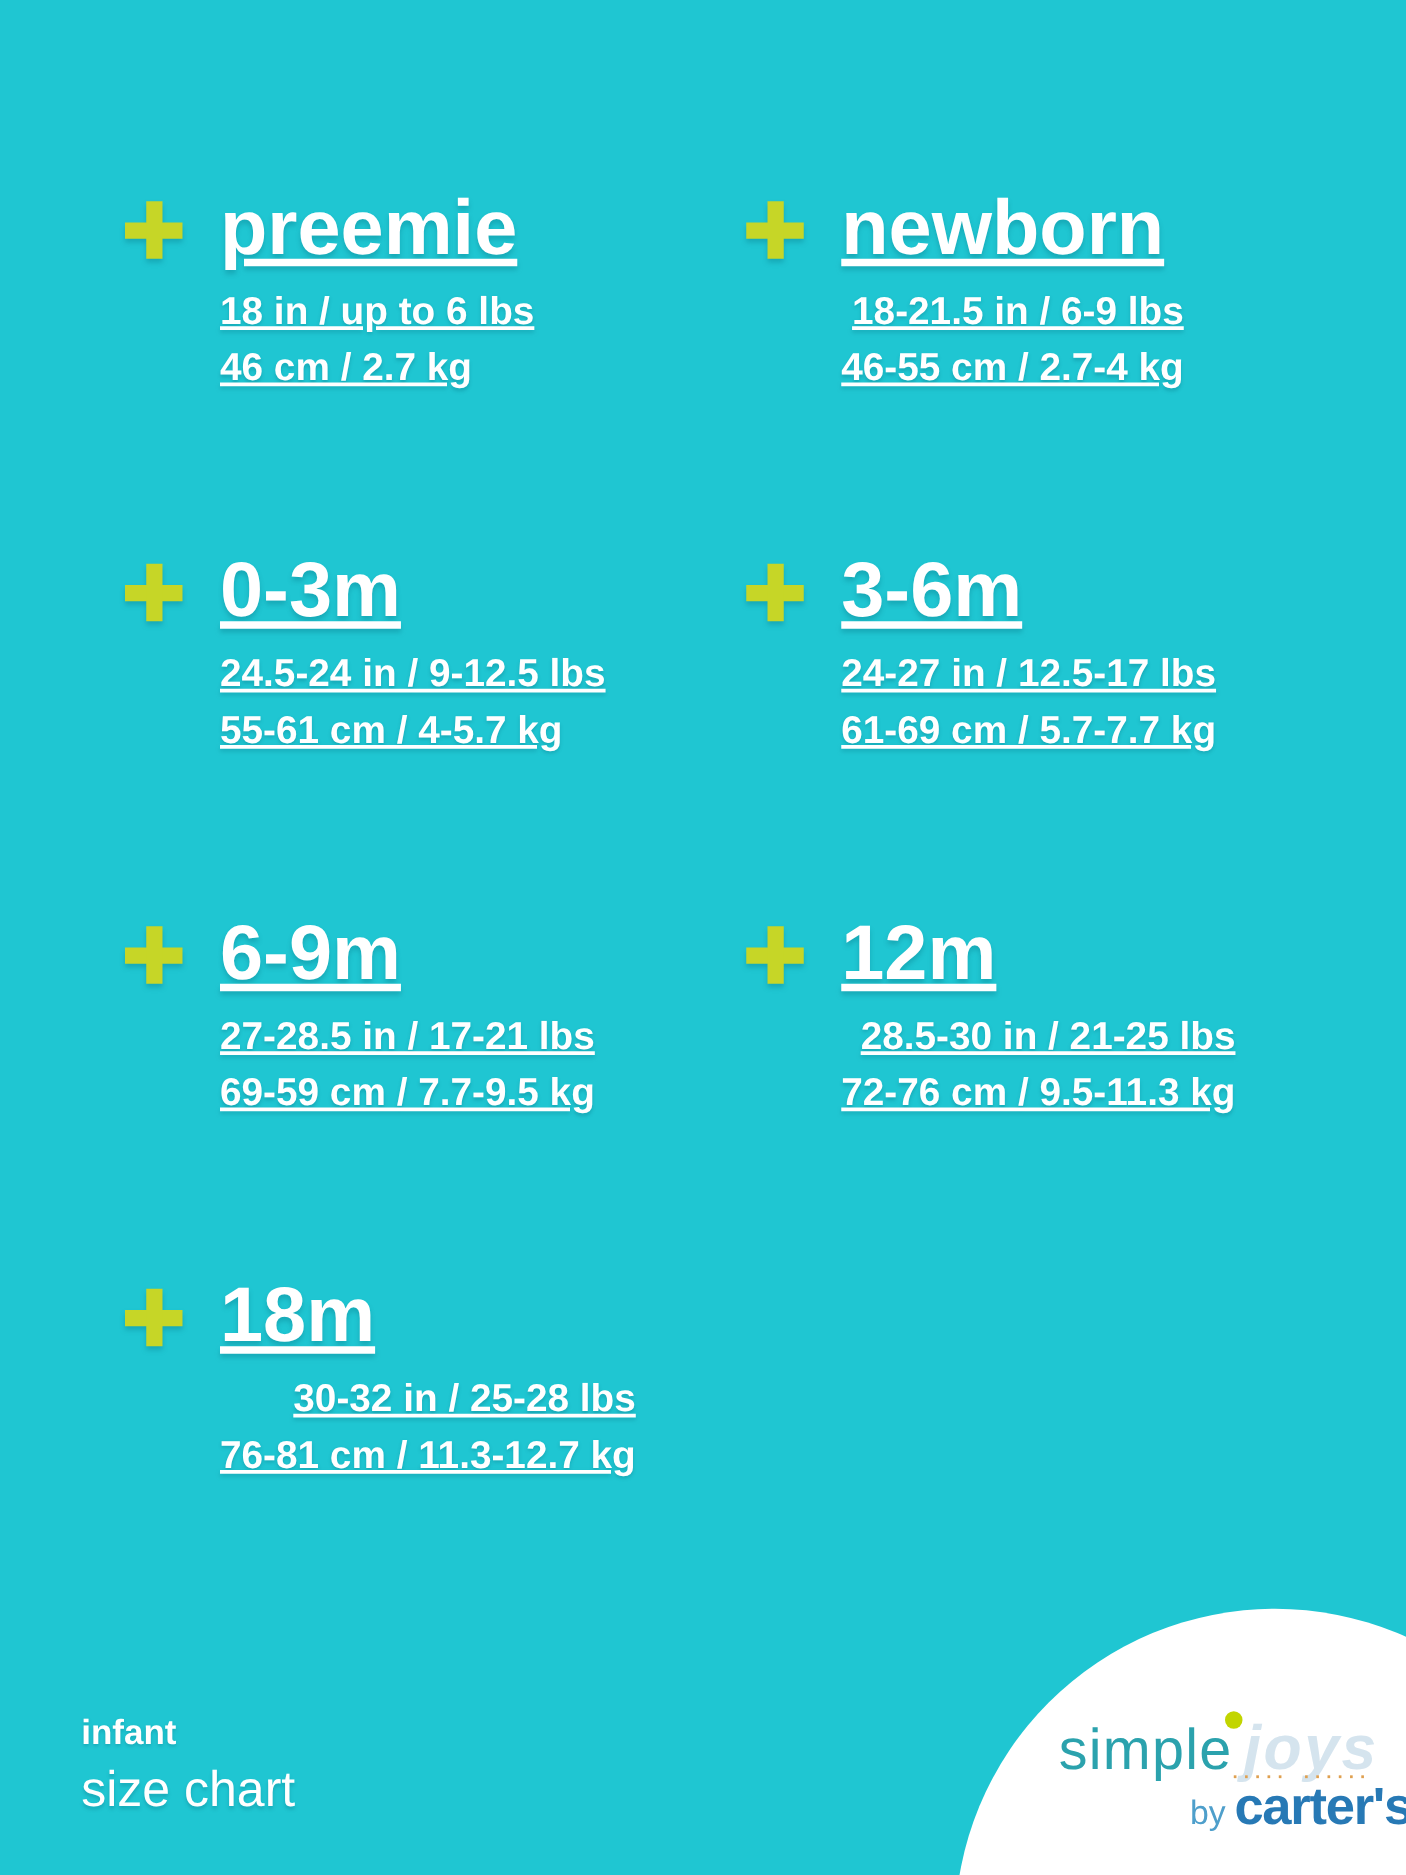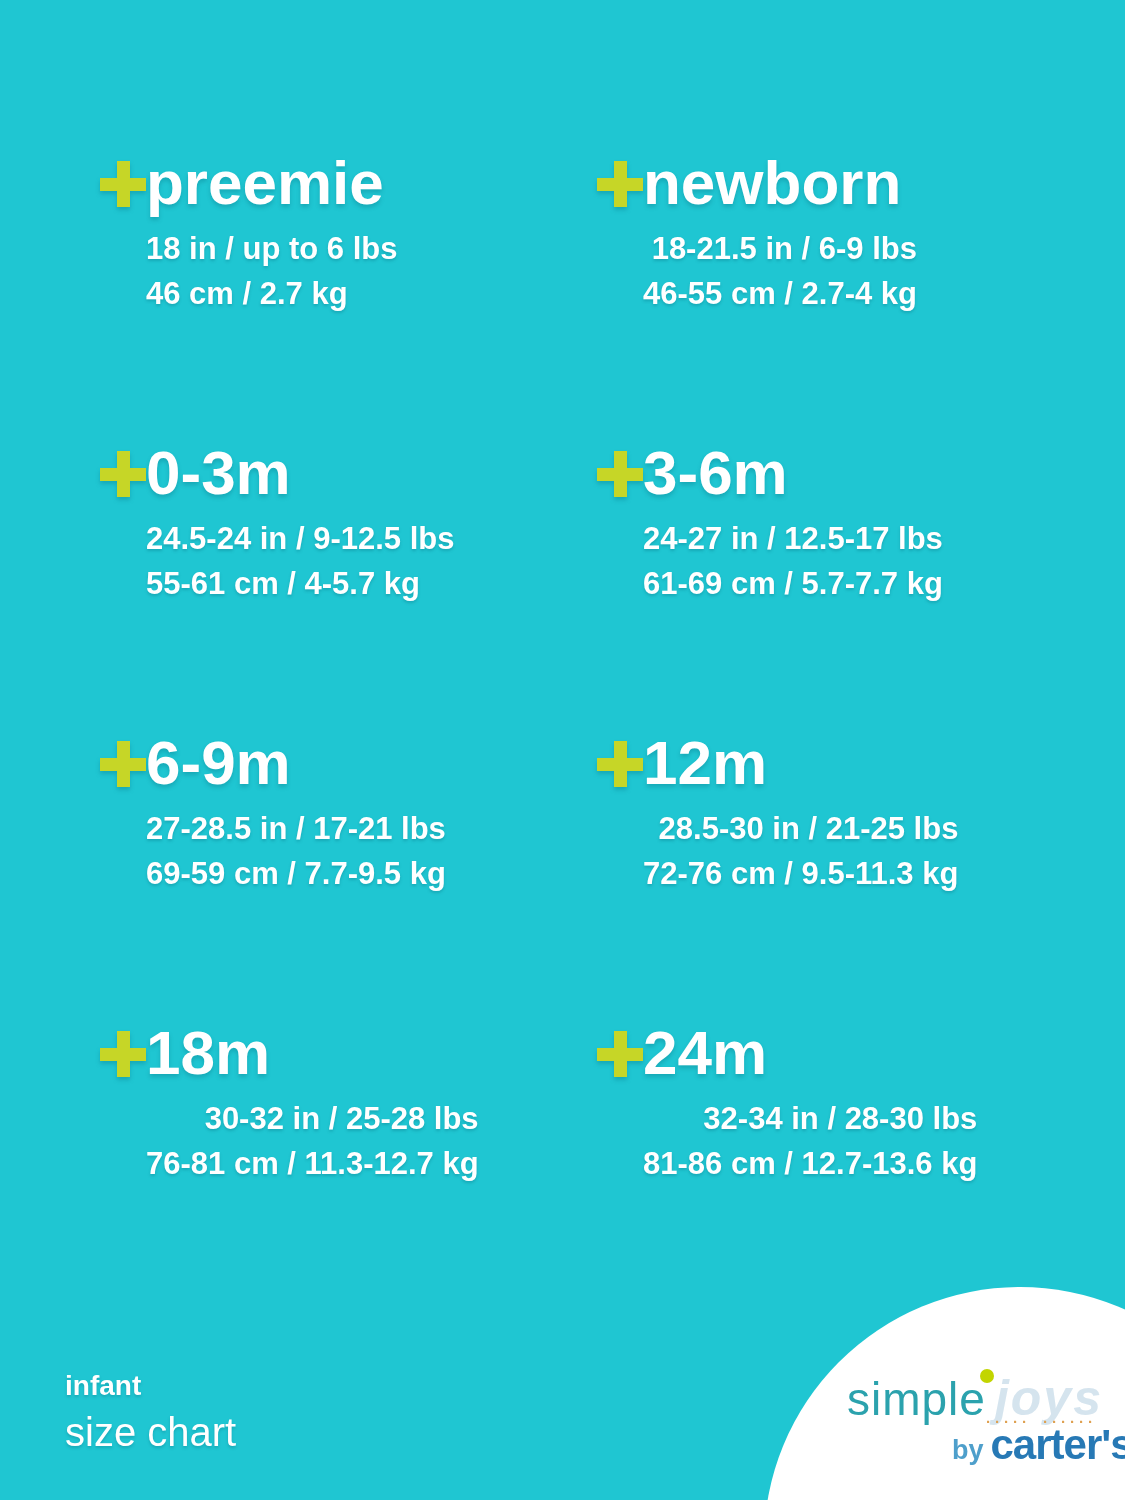--- a/index.html
+++ b/index.html
@@ -31,21 +31,21 @@
     grid-auto-rows:290px;
   }
   .block{display:flex;align-items:flex-start;}
   .plus{
     flex:0 0 auto;
     width:46px;height:46px;position:relative;margin-top:9px;
     filter:drop-shadow(0 3px 2px var(--shadow));
   }
   .plus::before{content:"";position:absolute;left:0;top:16.5px;width:46px;height:13px;background:var(--lime);}
   .plus::after{content:"";position:absolute;left:16.5px;top:0;width:13px;height:46px;background:var(--lime);}
-  .txt{margin-left:0;color:var(--white);}
+  .txt{margin-left:30px;color:var(--white);text-decoration:underline;}
   .size-label{
     font-size:62px;font-weight:bold;line-height:62px;
     letter-spacing:0px;
     text-shadow:0 3px 4px var(--shadow);
   }
   .detail{
     font-size:31px;font-weight:bold;line-height:45px;
     text-shadow:0 2px 3px var(--shadow);
   }
   .detail.first{margin-top:12px;text-align:right;}
@@ -73,21 +73,21 @@
     position:absolute;left:222px;top:126px;
     font-size:15px;font-weight:bold;color:var(--logo-orange);
     letter-spacing:4px;white-space:nowrap;
   }
   .logo-dots span{display:inline-block;}
   .logo-dots .d2{margin-left:12px;}
   .byline{
     position:absolute;left:188px;top:134px;
     display:inline-flex;align-items:baseline;white-space:nowrap;
   }
-  .logo-by{font-size:27px;color:var(--logo-byblue);margin-right:7px;font-weight:bold;}
+  .logo-by{font-size:27px;color:var(--logo-byblue);margin-right:7px;}
   .logo-brand{font-size:42px;font-weight:bold;color:var(--logo-brandblue);letter-spacing:-1px;}
 </style>
 </head>
 <body>
 
 <div class="canvas">
 
   <div class="grid">
 
     <div class="block">
@@ -146,28 +146,20 @@
 
     <div class="block">
       <span class="plus"></span>
       <div class="txt">
         <div class="size-label">18m</div>
         <div class="detail first">30-32 in / 25-28 lbs</div>
         <div class="detail">76-81 cm / 11.3-12.7 kg</div>
       </div>
     </div>
 
-    <div class="block">
-      <span class="plus"></span>
-      <div class="txt">
-        <div class="size-label">24m</div>
-        <div class="detail first">32-34 in / 28-30 lbs</div>
-        <div class="detail">81-86 cm / 12.7-13.6 kg</div>
-      </div>
-    </div>
 
   </div>
 
   <div class="footer">
     <div class="f1">infant</div>
     <div class="f2">size chart</div>
   </div>
 
   <div class="circle">
     <div class="logo-line1">

